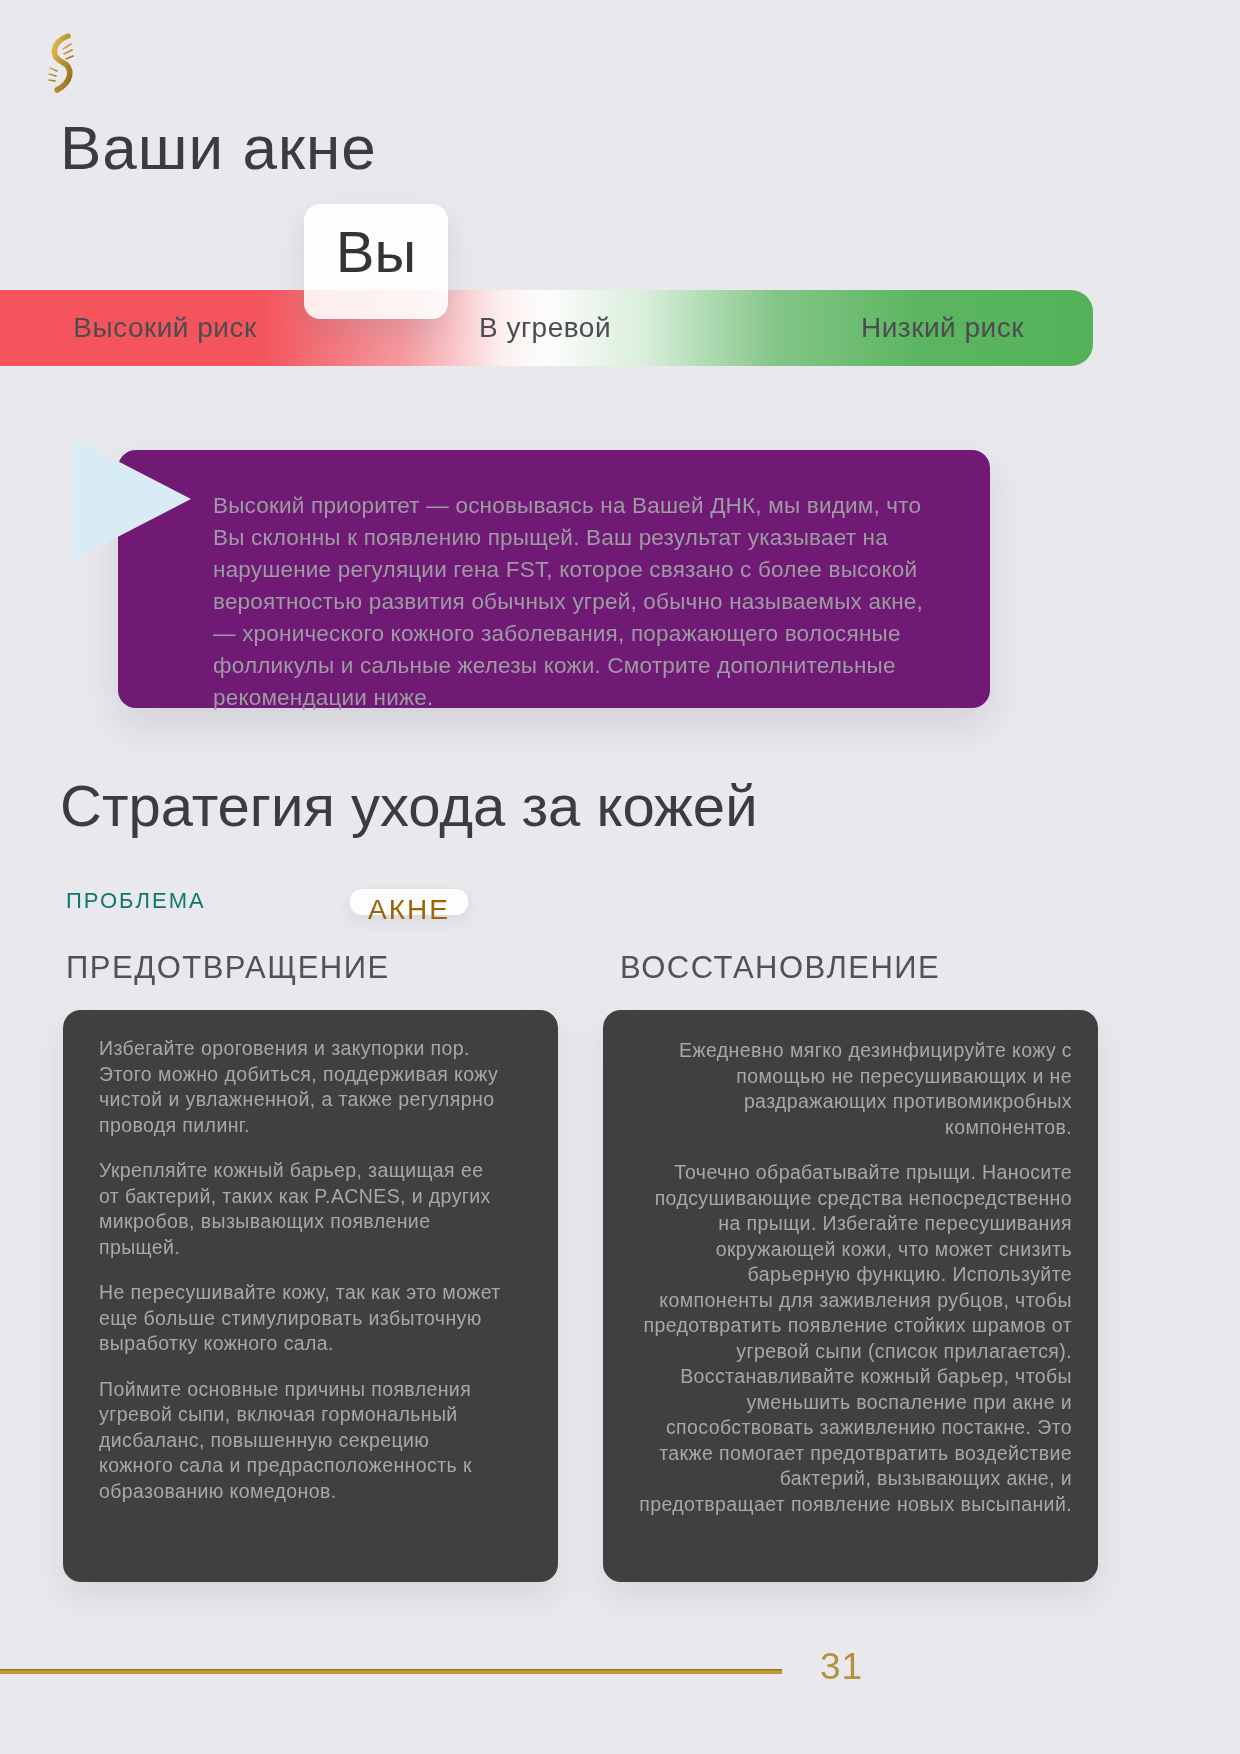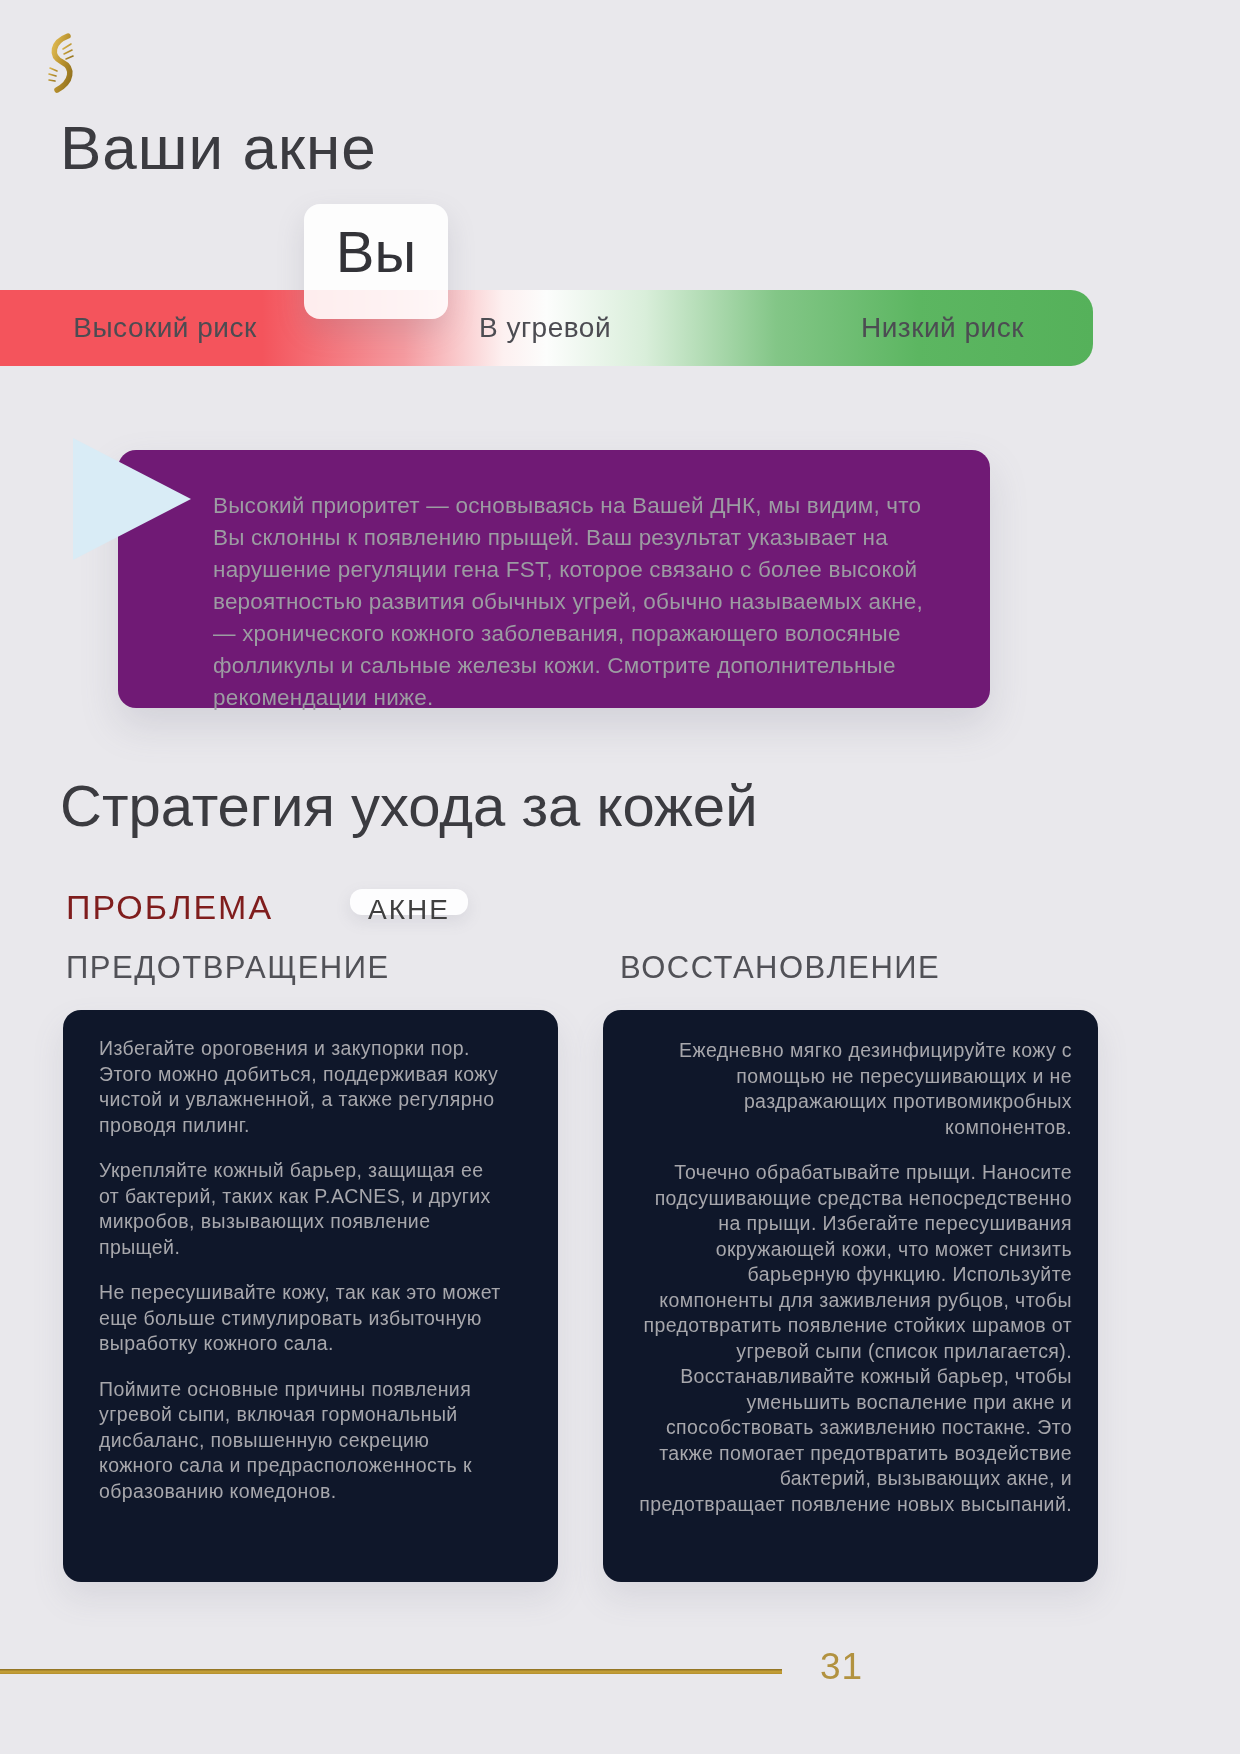--- a/index.html
+++ b/index.html
@@ -29,29 +29,29 @@
     background:#d9ecf6;clip-path:polygon(0 0,100% 50%,0 100%);z-index:4;
     filter:drop-shadow(6px 8px 8px rgba(120,140,160,0.25));}
   .callout-card{position:absolute;left:118px;top:450px;width:872px;height:258px;
     background:#701a75;border-radius:18px;z-index:3;
     box-shadow:0 18px 38px rgba(110,110,135,0.18);box-sizing:border-box;
     padding:40px 46px 0 95px;}
   .callout-text{font-size:22.5px;line-height:32px;color:#9c9ca2;font-weight:300;letter-spacing:0.2px;}
 
   
   .h2{position:absolute;left:60px;top:772px;font-size:58px;font-weight:300;color:#3b3b40;}
-  .problem-label{position:absolute;left:66px;top:888px;font-size:34px;font-weight:300;color:#7f1d1d;letter-spacing:2px;}
+  .problem-label{position:absolute;left:66px;top:888px;font-size:22px;font-weight:300;color:#0f766e;letter-spacing:2px;}
   .problem-badge{position:absolute;left:350px;top:889px;width:118px;height:26px;
     background:#fdfdfe;border-radius:12px;box-shadow:0 6px 16px rgba(110,110,135,0.14);
-    text-align:center;line-height:42px;font-size:28px;font-weight:300;color:#404040;letter-spacing:2px;}
+    text-align:center;line-height:42px;font-size:28px;font-weight:300;color:#a16207;letter-spacing:2px;}
   .col-head{position:absolute;top:950px;font-size:31px;font-weight:300;color:#515157;letter-spacing:1.5px;}
   .col-head.left{left:66px;}
   .col-head.right{left:620px;}
 
-  .strategy-card{position:absolute;top:1010px;width:495px;height:572px;background:#0f172a;
+  .strategy-card{position:absolute;top:1010px;width:495px;height:572px;background:#404040;
     border-radius:18px;box-shadow:0 16px 32px rgba(110,110,135,0.13);box-sizing:border-box;}
   .strategy-card.left{left:63px;padding:26px 50px 0 36px;}
   .strategy-card.right{left:603px;padding:28px 26px 0 28px;text-align:right;}
   .strategy-card p{margin:0 0 20px 0;font-size:19.5px;line-height:25.5px;color:#a7a7ac;
     font-weight:300;letter-spacing:0.4px;}
 
   
   .footer-line{position:absolute;left:0;top:1669px;width:782px;height:5px;
     background:linear-gradient(180deg,#8a6c20 0%,#c7a238 55%,#b28d2e 100%);}
   .page-number{position:absolute;left:820px;top:1646px;font-size:37px;font-weight:300;

